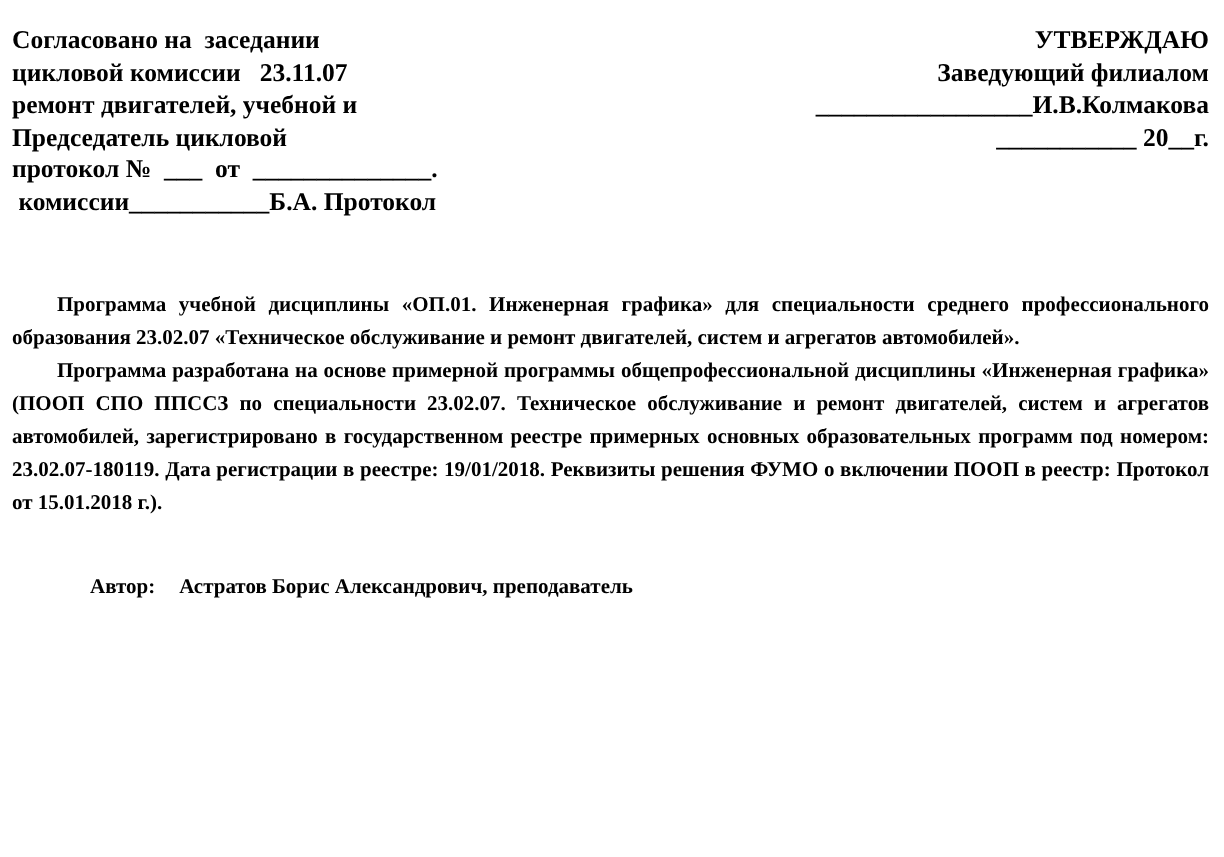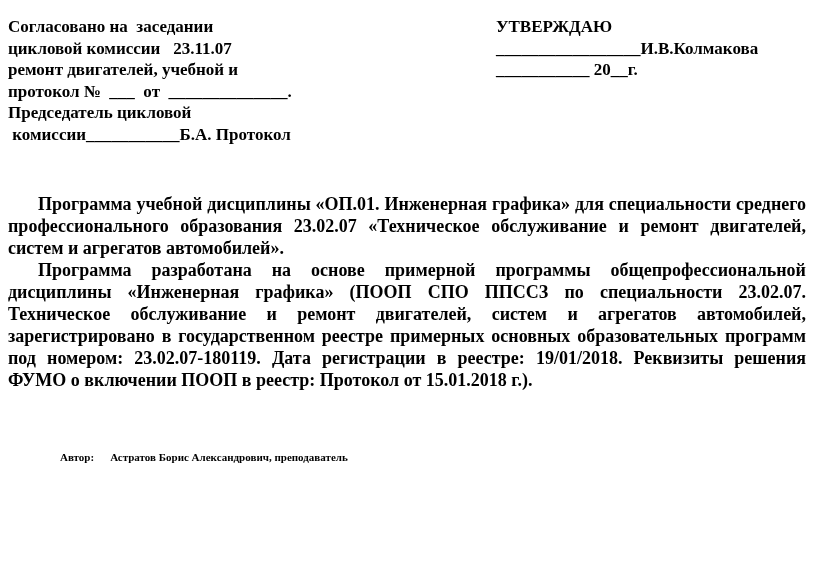--- a/index.html
+++ b/index.html
@@ -26,63 +26,64 @@
     justify-content: space-between;
     align-items: flex-start;
     font-size: 17px;
     line-height: 21.5px;
   }
   .agreement-block {
     width: 330px;
   }
   .approval-block {
     width: 310px;
-    text-align: left;
+    text-align: right;
   }
   .line {
     white-space: pre-wrap;
   }
   .body-text {
     margin-top: 48px;
-    font-size: 18px;
+    font-size: 14px;
     line-height: 22px;
     text-align: justify;
   }
   .body-text p {
     margin: 0;
     text-indent: 30px;
   }
   .author-line {
-    margin-top: 55px;
+    margin-top: 34px;
     padding-left: 52px;
-    font-size: 11px;
+    font-size: 14px;
     line-height: 22px;
   }
   .author-label {
     margin-right: 16px;
   }
 </style>
 </head>
 <body>
 
 <div class="page">
 
   <div class="header">
 
     <div class="agreement-block">
       <div class="line">Согласовано на  заседании</div>
       <div class="line">цикловой комиссии   23.11.07</div>
       <div class="line">ремонт двигателей, учебной и</div>
+      <div class="line">Председатель цикловой</div>
       <div class="line">протокол №  ___  от  ______________.</div>
-      <div class="line">Председатель цикловой</div>
       <div class="line"> комиссии___________Б.А. Протокол</div>
     </div>
 
     <div class="approval-block">
       <div class="line">УТВЕРЖДАЮ</div>
+      <div class="line">Заведующий филиалом</div>
       <div class="line">_________________И.В.Колмакова</div>
       <div class="line">___________ 20__г.</div>
     </div>
 
   </div>
 
   <div class="body-text">
     <p>Программа учебной дисциплины «ОП.01. Инженерная графика» для специальности среднего профессионального образования 23.02.07 «Техническое обслуживание и ремонт двигателей, систем и агрегатов автомобилей».</p>
     <p>Программа разработана на основе примерной программы общепрофессиональной дисциплины «Инженерная графика» (ПООП СПО ППССЗ по специальности 23.02.07. Техническое обслуживание и ремонт двигателей, систем и агрегатов автомобилей, зарегистрировано в государственном реестре примерных основных образовательных программ под номером: 23.02.07-180119. Дата регистрации в реестре: 19/01/2018. Реквизиты решения ФУМО о включении ПООП в реестр: Протокол от 15.01.2018 г.).</p>
   </div>

